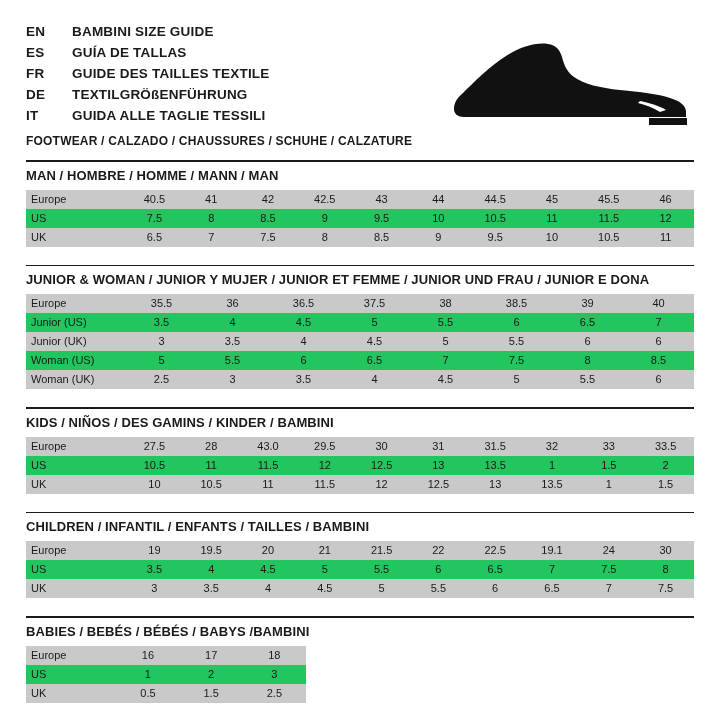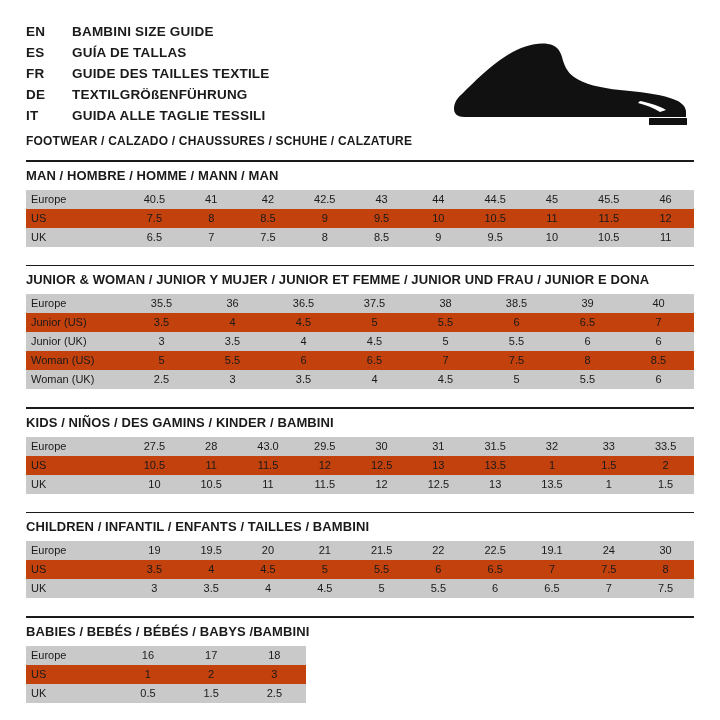--- a/index.html
+++ b/index.html
@@ -90,21 +90,21 @@
     white-space: nowrap;
   }
   td.rowhead {
     text-align: left;
     padding-left: 5px;
   }
   tr.shaded td {
     background: #c9c9c9;
   }
   tr.plain td {
-    background: #c2410c;
+    background: #22c55e;
   }
   .sec-top-rule {
     height: 1.5px;
     background: #1a1a1a;
     width: 668px;
     margin-bottom: 6px;
   }
   
   table.babies {
     width: 280px;

